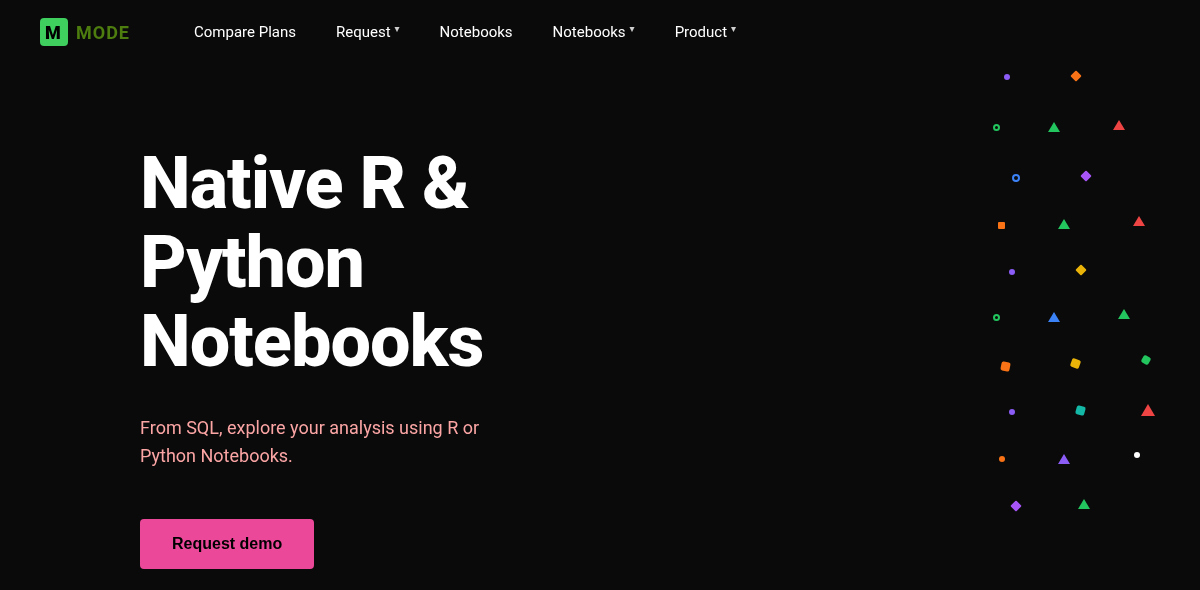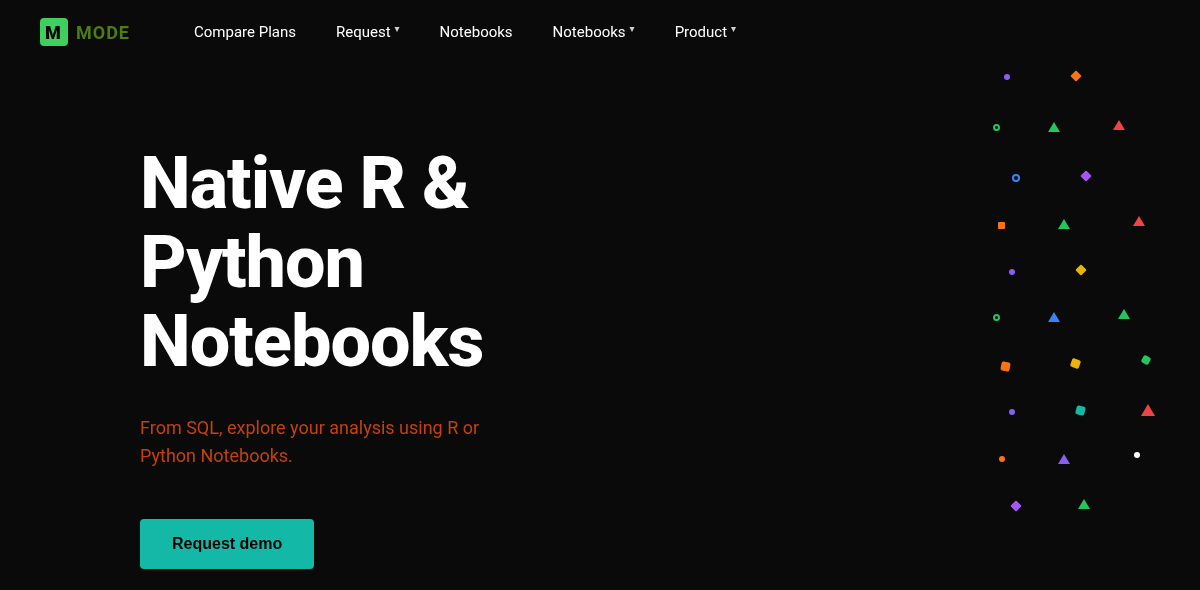--- a/index.html
+++ b/index.html
@@ -85,28 +85,28 @@
       font-weight: 800;
       line-height: 1.1;
       max-width: 560px;
       margin-bottom: 32px;
       letter-spacing: -1px;
     }
 
     .hero-subtitle {
       font-size: 18px;
       font-weight: 400;
-      color: #c2410c;
+      color: #fca5a5;
       line-height: 1.6;
       max-width: 380px;
       margin-bottom: 48px;
     }
 
     .cta-button {
-      background-color: #14b8a6;
+      background-color: #ec4899;
       color: #000000;
       border: none;
       padding: 16px 32px;
       font-size: 16px;
       font-weight: 600;
       cursor: pointer;
       border-radius: 4px;
       display: inline-block;
     }
 

